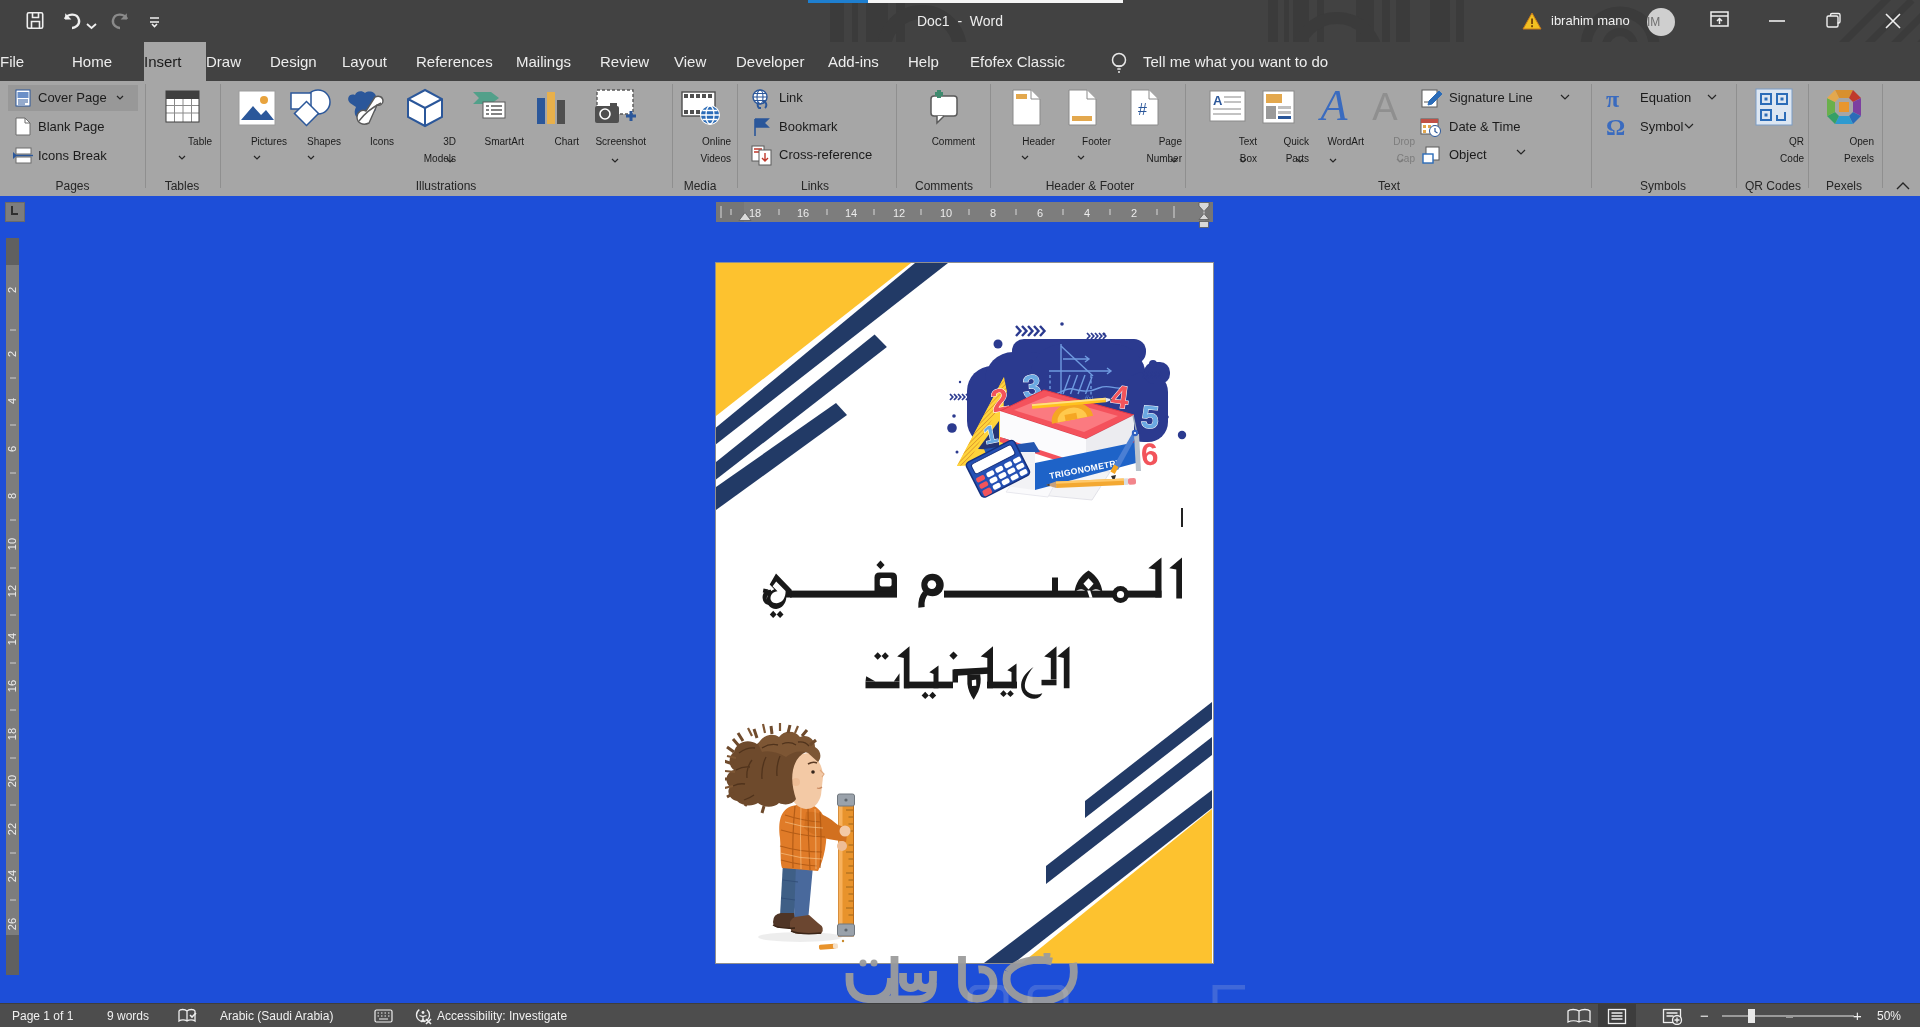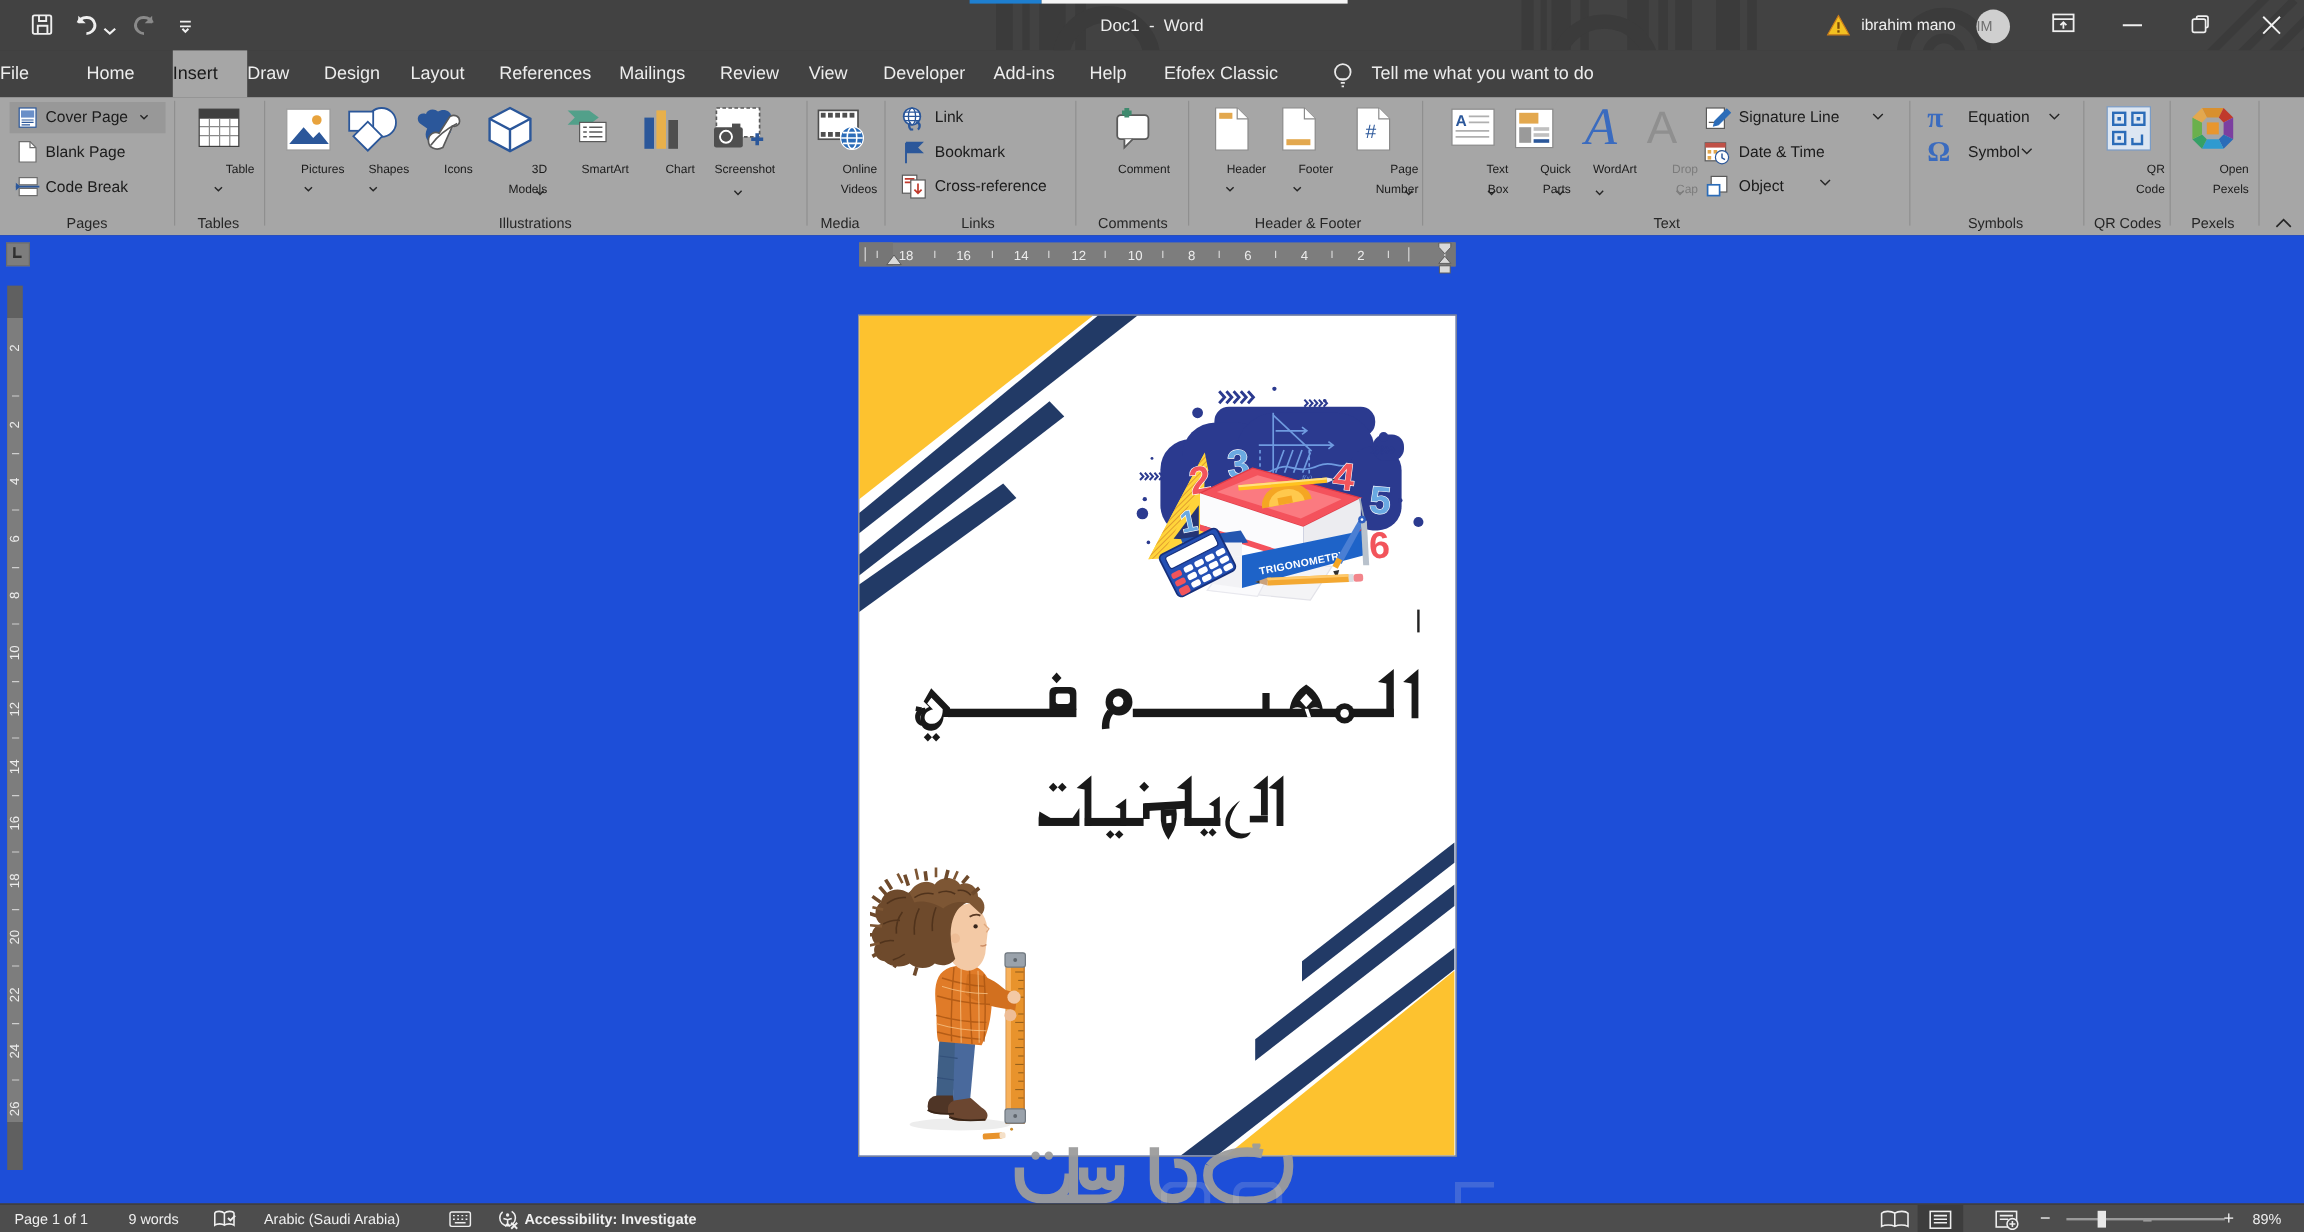--- a/index.html
+++ b/index.html
@@ -153,21 +153,21 @@
       <path d="M1 1 h9 l5 5 v12 h-14 z" fill="#fff" stroke="#6d6d6d"></path>
       <path d="M10 1 v5 h5" fill="none" stroke="#6d6d6d"></path>
     </svg>
   <div class="abs smalltxt" style="left:38px;top:38px">Blank Page</div>
   <svg class="abs" style="left:13px;top:65px" width="20" height="19">
       <rect x="3" y="2" width="15" height="6" fill="#fff" stroke="#6d6d6d"></rect>
       <rect x="3" y="11" width="15" height="6" fill="#fff" stroke="#6d6d6d"></rect>
       <path d="M0 9.5 h20" stroke="#2b579a" stroke-width="1.4"></path>
       <path d="M0 6 l4 3.5 -4 3.5 z" fill="#2b579a"></path>
     </svg>
-  <div class="abs smalltxt" style="left:38px;top:67px">Code Break</div>
+  <div class="abs smalltxt" style="left:38px;top:67px">Icons Break</div>
   <div class="grplabel" style="left:30px;width:85px">Pages</div>
 
   <svg class="abs" style="left:165px;top:9px" width="35" height="33">
       <rect x="1" y="1" width="33" height="8" fill="#3f3f3f"></rect>
       <rect x="1" y="9" width="33" height="23" fill="#fff"></rect>
       <g stroke="#8a8a8a" stroke-width="1">
         <path d="M1 15.5h33M1 23h33"></path>
         <path d="M9.5 9v23M18 9v23M26.5 9v23"></path>
       </g>
       <rect x="1" y="1" width="33" height="31" fill="none" stroke="#3f3f3f"></rect>
@@ -782,40 +782,40 @@
   <svg class="abs" style="left:374px;top:4px" width="20" height="16" fill="none" stroke="#efefef" stroke-width="1.2">
     <rect x="1" y="2" width="17" height="12" rx="1.5"></rect>
     <path d="M3.5 5 h1.5 M7 5 h1.5 M10.5 5 h1.5 M14 5 h1.5 M3.5 8 h1.5 M7 8 h1.5 M10.5 8 h1.5 M14 8 h1.5 M5 11 h9"></path>
   </svg>
   <svg class="abs" style="left:414px;top:3px" width="20" height="18" fill="none" stroke="#efefef" stroke-width="1.3">
     <circle cx="9" cy="8" r="6.5" stroke-dasharray="26 8"></circle>
     <circle cx="9" cy="5.5" r="1.4" fill="#efefef" stroke="none"></circle>
     <path d="M5.5 8.5 l3.5 1 3.5 -1 M9 9.5 v3 l2 2.5 M9 12.5 l-2 2.5"></path>
     <path d="M12 12 l5 5 M17 12 l-5 5" stroke-width="1.6"></path>
   </svg>
-  <div class="abs" style="left:437px;top:4.5px;font-weight:bold">Accessibility: Investigate</div>
+  <div class="abs" style="left:437px;top:4.5px;font-weight:normal">Accessibility: Investigate</div>
   <svg class="abs" style="left:1566px;top:4px" width="26" height="17" fill="none" stroke="#efefef" stroke-width="1.3">
     <path d="M13 3 c-3-2-9-2-11 0 v11 c3-1.5 8-1.5 11 0 c3-1.5 8-1.5 11 0 v-11 c-2-2-8-2-11 0 v11"></path>
   </svg>
   <div class="abs" style="left:1598px;top:0;width:38px;height:24px;background:#3d3d3d"></div>
   <svg class="abs" style="left:1607px;top:4px" width="20" height="17" fill="none" stroke="#efefef" stroke-width="1.3">
     <rect x="1.5" y="1.5" width="17" height="14"></rect>
       <path d="M4.5 5 h11 M4.5 8 h11 M4.5 11 h11"></path>
   </svg>
   <svg class="abs" style="left:1662px;top:4px" width="22" height="17" fill="none" stroke="#efefef" stroke-width="1.3">
     <rect x="1.5" y="1.5" width="17" height="13"></rect>
       <path d="M4.5 5 h11 M4.5 8 h7"></path>
     <circle cx="15" cy="12" r="4.5" fill="#4d4d4d"></circle>
       <path d="M15 9.5 v5 M12.5 12 h5"></path>
   </svg>
   <div class="abs" style="left:1700px;top:3px;font-size:15px;color:#efefef">−</div>
   <div class="abs" style="left:1722px;top:11px;width:132px;height:2px;background:#9a9a9a"></div>
   <div class="abs" style="left:1748px;top:5px;width:7px;height:14px;background:#e8e8e8"></div>
   <div class="abs" style="left:1786px;top:10.5px;width:7px;height:3px;background:#9a9a9a"></div>
   <div class="abs" style="left:1853px;top:3px;font-size:15px;color:#efefef">+</div>
-  <div class="abs" style="left:1877px;top:4.5px">89%</div>
+  <div class="abs" style="left:1877px;top:4.5px">50%</div>
 </div>
 
 <svg class="abs" style="left:960px;top:985px" width="300" height="18" opacity="0.18" fill="none" stroke="#dcdcdc" stroke-width="5">
   <path d="M10 18 v-8 a8 8 0 0 1 8-8 h20 a8 8 0 0 1 8 8 v8"></path>
   <path d="M70 18 v-8 a8 8 0 0 1 8-8 h20 a8 8 0 0 1 8 8 v8"></path>
   <path d="M255 18 v-16 h30"></path>
 </svg>
 
 </body></html>

